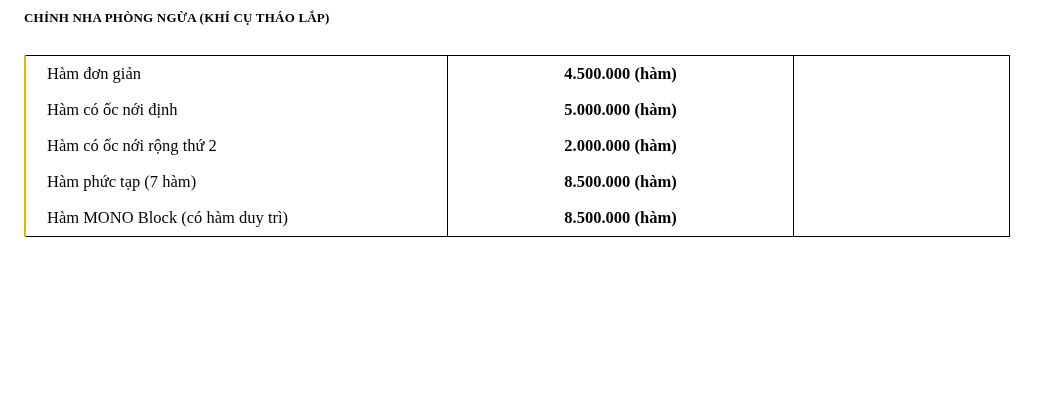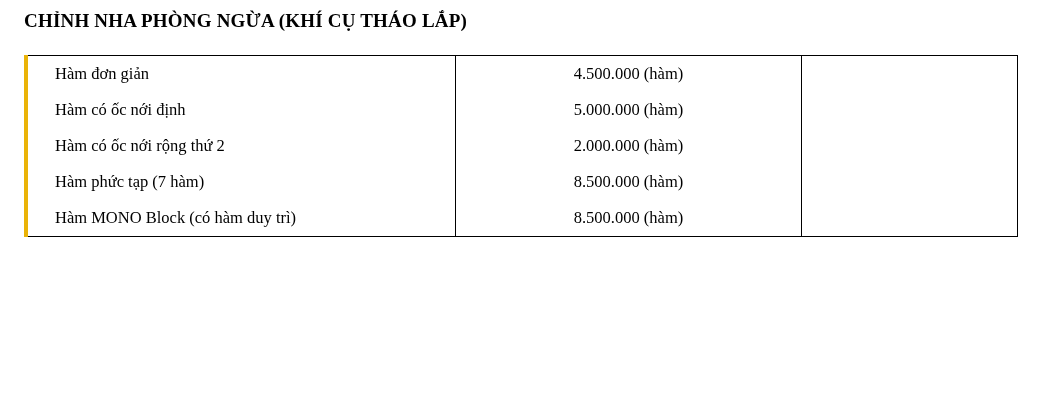--- a/index.html
+++ b/index.html
@@ -17,53 +17,54 @@
   .page {
     position: relative;
     width: 1040px;
     height: 407px;
     box-sizing: border-box;
   }
   .doc-title {
     position: absolute;
     left: 24px;
     top: 10px;
-    font-size: 19px;
+    font-size: 13px;
     font-weight: bold;
     letter-spacing: 0.2px;
     white-space: nowrap;
   }
   .price-table {
     position: absolute;
     left: 24px;
     top: 55px;
     width: 960px;
     border-collapse: collapse;
     table-layout: fixed;
   }
   .price-table td {
     border: 1px solid #000000;
     padding: 0;
     height: 36px;
     vertical-align: middle;
     font-size: 16.5px;
   }
   .price-table tr td.col-name {
-    border-left: 4px solid #eab308;
+    border-left: 2px solid #eab308;
     border-right: 1px solid #000000;
     border-top: none;
     border-bottom: none;
-    padding-left: 27px;
+    padding-left: 21px;
   }
   .price-table tr td.col-price {
     border-left: none;
     border-right: 1px solid #000000;
     border-top: none;
     border-bottom: none;
     text-align: center;
+    font-weight: bold;
   }
   .price-table tr td.col-extra {
     border-left: none;
     border-right: 1px solid #000000;
     border-top: none;
     border-bottom: none;
   }
   .price-table tr:first-child td {
     border-top: 1px solid #000000;
   }

